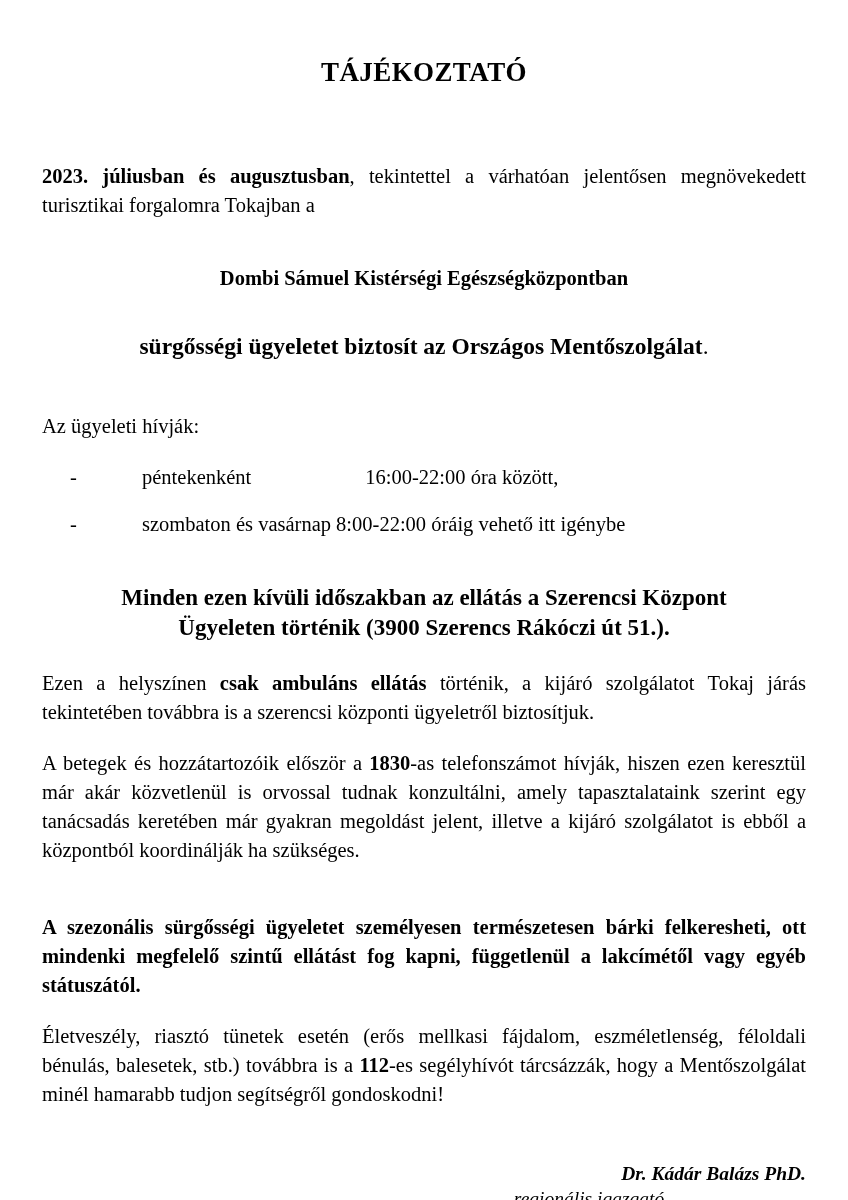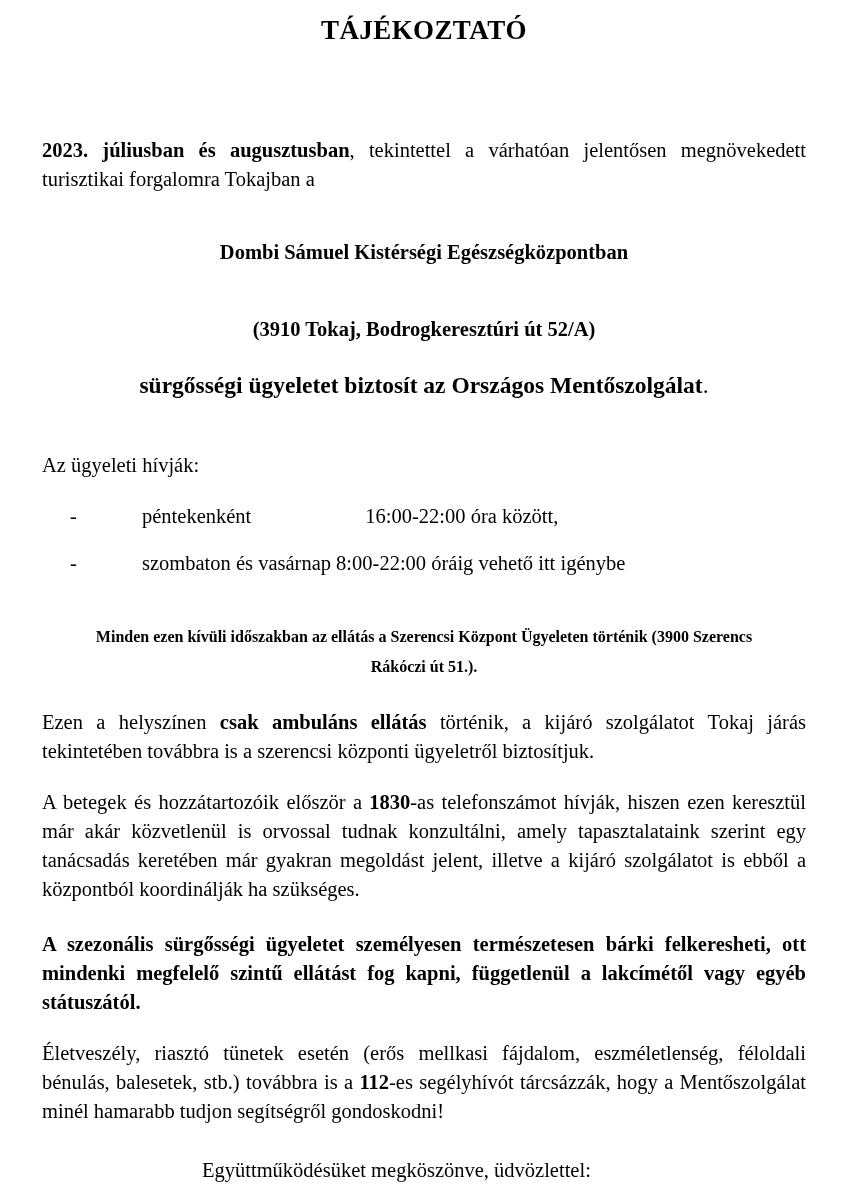--- a/index.html
+++ b/index.html
@@ -27,33 +27,35 @@
     top: 0;
     width: 764px;
   }
 
   
   .doc-title {
     text-align: center;
     font-weight: bold;
     font-size: 27px;
     letter-spacing: 0.4px;
-    margin: 16px;
+    margin: 0;
+    padding-top: 58px;
     line-height: 1.1;
   }
 
   
   .para {
     font-size: 20.5px;
     line-height: 29px;
     text-align: justify;
     margin: 0;
   }
   .para.bold-all {
     font-weight: bold;
+    margin-top: 22px;
   }
   .plain {
     font-size: 20.5px;
     line-height: 29px;
     text-align: left;
     margin: 0;
   }
   b, .b { font-weight: bold; }
 
   
@@ -69,21 +71,21 @@
     font-weight: bold;
     font-size: 23.5px;
     line-height: 31px;
     margin: 0;
   }
   .center-bold-lg .nb { font-weight: normal; }
 
   .center-bold-block {
     text-align: center;
     font-weight: bold;
-    font-size: 16px;
+    font-size: 23px;
     line-height: 30px;
     margin: 0;
     padding: 0 40px;
   }
 
   
   .dash-list {
     margin: 0;
     padding: 0;
     list-style: none;
@@ -154,21 +156,20 @@
 
     <div class="sp-60"></div>
     <div class="sp-14"></div>
 
     <p class="para"><span class="b">2023. júliusban és augusztusban</span><span>, tekintettel a várhatóan jelentősen megnövekedett turisztikai forgalomra Tokajban a</span></p>
 
     <div class="sp-26"></div>
 
     <p class="center-bold">Dombi Sámuel Kistérségi Egészségközpontban</p>
     <div class="sp-12"></div>
-    <p class="center-bold">(3910 Tokaj, Bodrogkeresztúri út 52/A)</p>
     <div class="sp-8"></div>
     <p class="center-bold-lg"><span>sürgősségi ügyeletet biztosít az Országos Mentőszolgálat</span><span class="nb">.</span></p>
 
     <div class="sp-38"></div>
     <div class="sp-12"></div>
 
     <p class="plain">Az ügyeleti hívják:</p>
 
     <div class="sp-22"></div>
 
@@ -198,21 +199,20 @@
     <div class="sp-26"></div>
 
     <p class="para bold-all">A szezonális sürgősségi ügyeletet személyesen természetesen bárki felkeresheti, ott mindenki megfelelő szintű ellátást fog kapni, függetlenül a lakcímétől vagy egyéb státuszától.</p>
 
     <div class="sp-22"></div>
 
     <p class="para"><span>Életveszély, riasztó tünetek esetén (erős mellkasi fájdalom, eszméletlenség, féloldali bénulás, balesetek, stb.) továbbra is a </span><span class="b">112</span><span>-es segélyhívót tárcsázzák, hogy a Mentőszolgálat minél hamarabb tudjon segítségről gondoskodni!</span></p>
 
     <div class="sp-30"></div>
 
-    <p class="closing">Együttműködésüket megköszönve, üdvözlettel:</p>
 
     <div class="sp-22"></div>
 
     <div class="signature">
       <div class="name">Dr. Kádár Balázs PhD.</div>
       <div>regionális igazgató</div>
 
     </div>
 
   </div>

